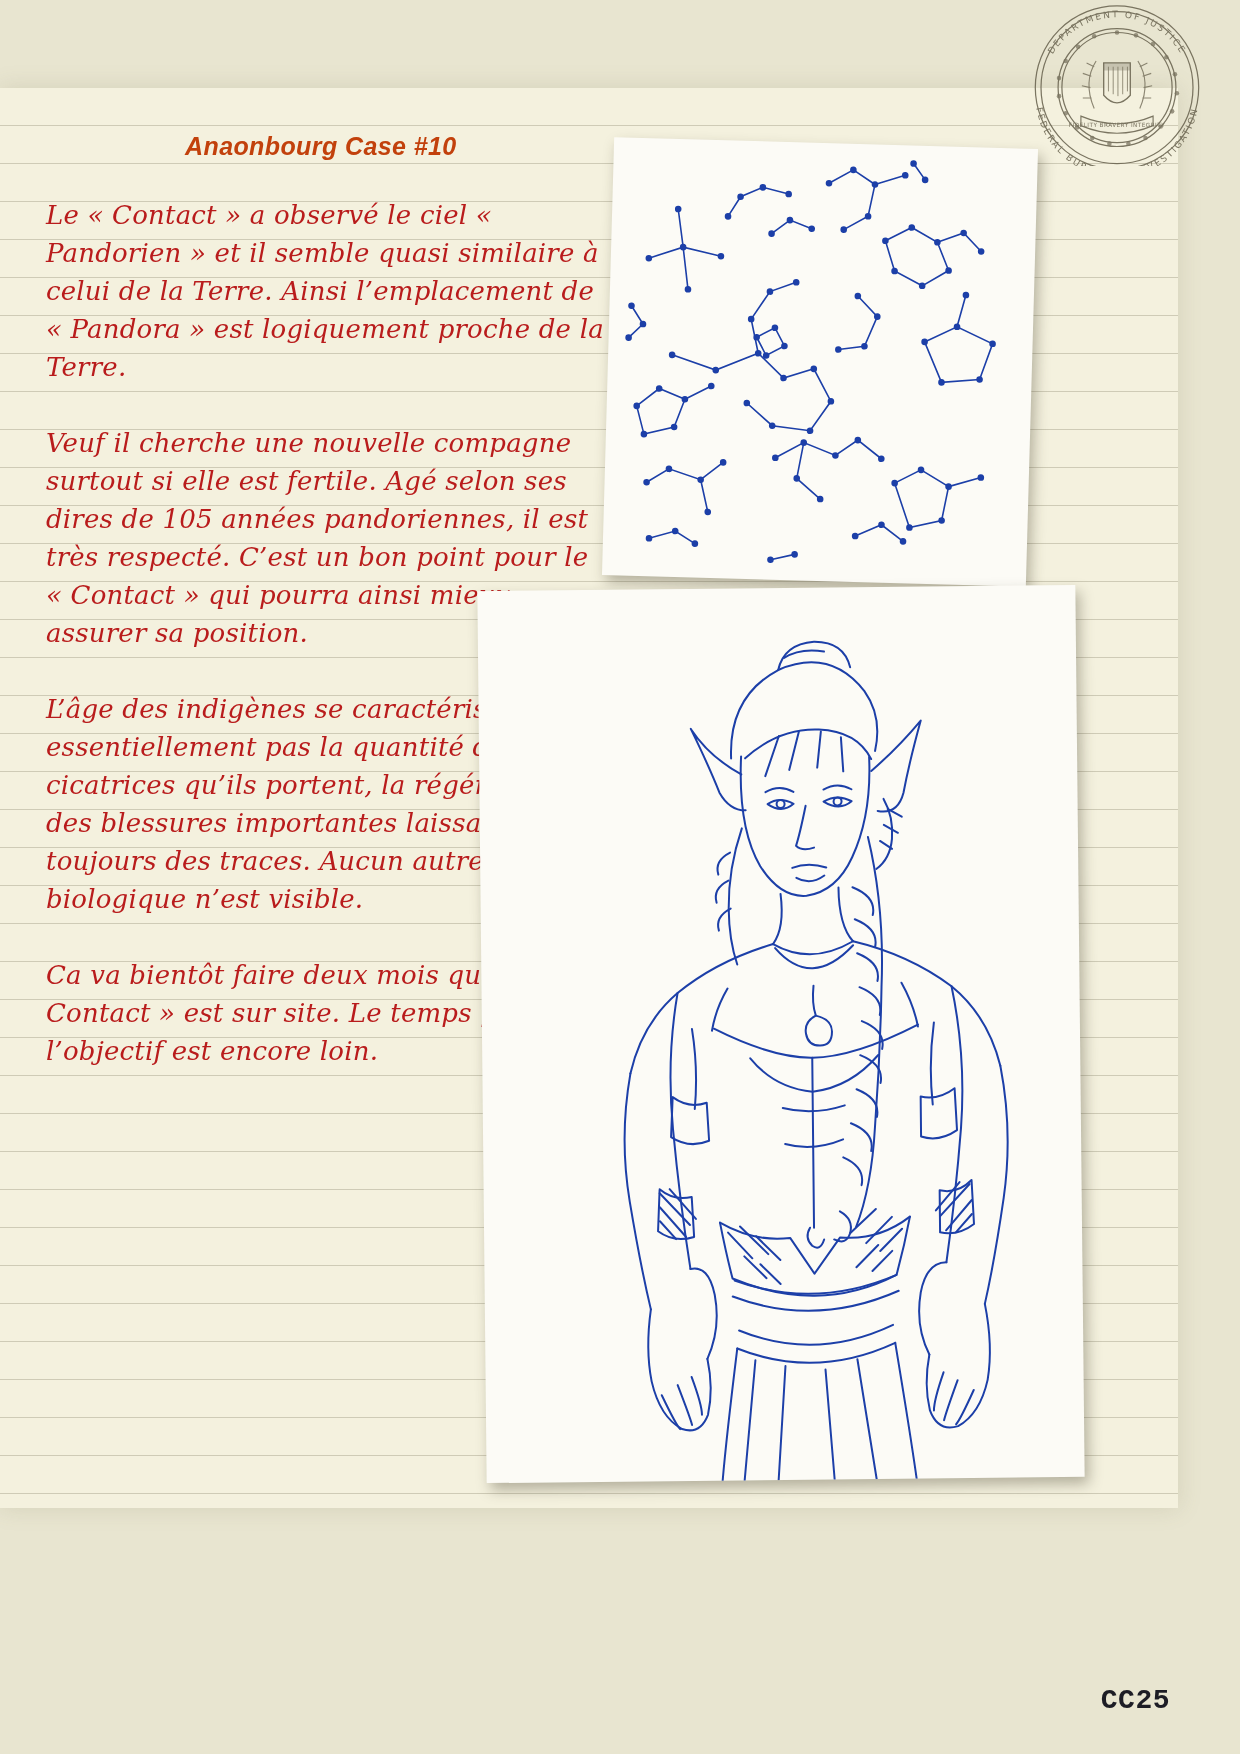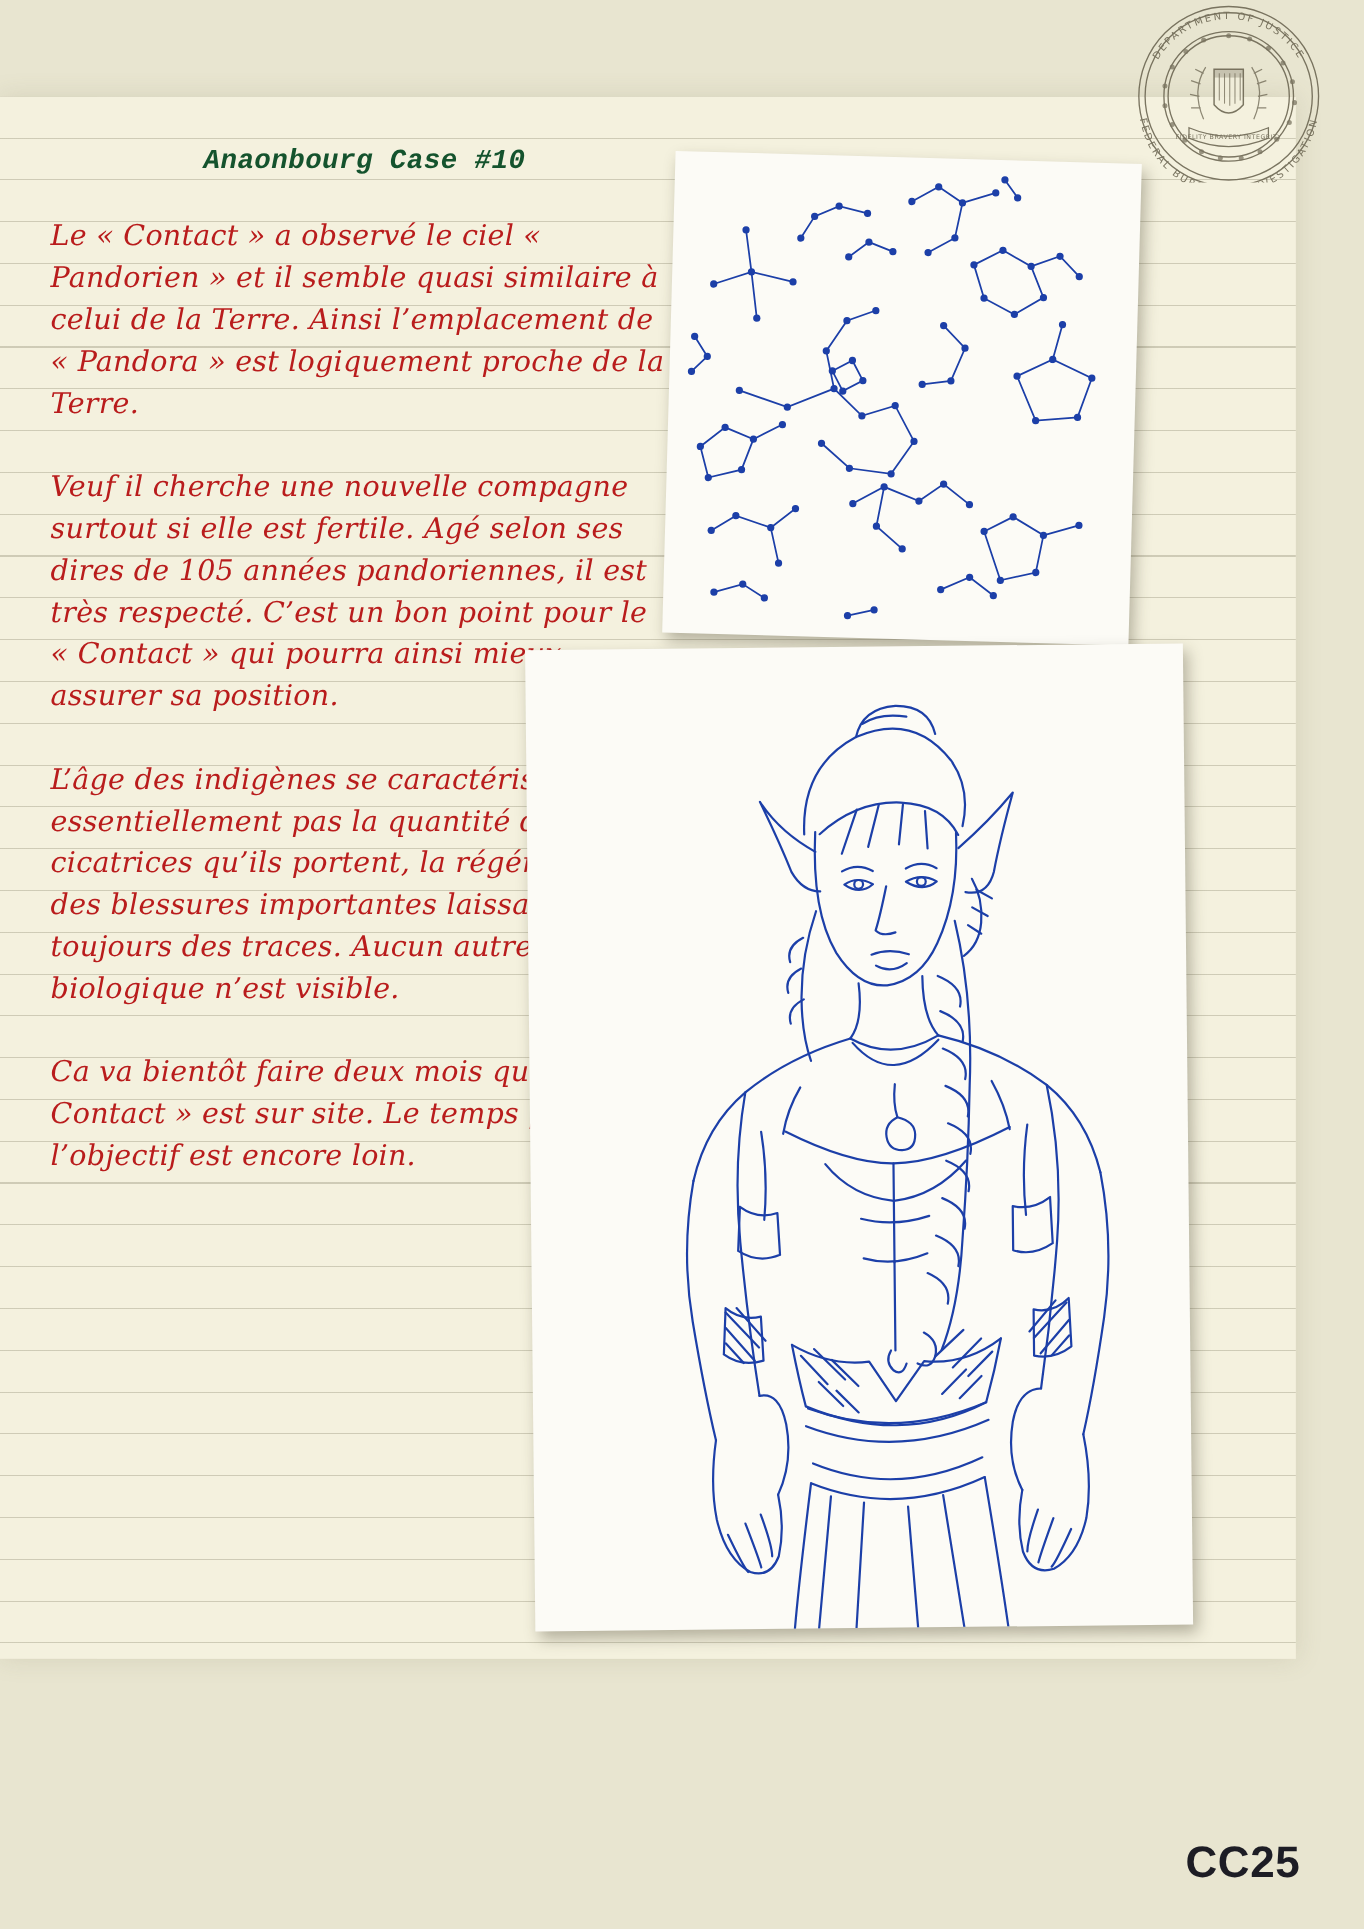--- a/index.html
+++ b/index.html
@@ -66,25 +66,25 @@
     width: 190px;
     height: 160px;
     opacity: .88;
   }
 
   
   .case-title {
     position: absolute;
     left: 185px;
     top: 132px;
-    font-family: Liberation Mono, monospace;
+    font-family: Liberation Sans, sans-serif;
     font-style: italic;
     font-weight: bold;
     font-size: 25px;
-    color: #14532d;
+    color: #c2410c;
     letter-spacing: .4px;
   }
 
   
   .notes {
     position: absolute;
     left: 46px;
     top: 196px;
     width: 560px;
     font-family: "DejaVu Serif", serif;
@@ -120,25 +120,25 @@
     top: 588px;
     width: 598px;
     height: 892px;
     transform: rotate(-0.6deg);
   }
   #portrait-photo svg { display:block; width:100%; height:100%; }
 
   
   .footer-code {
     position: absolute;
-    right: 58px;
+    right: 70px;
     bottom: 38px;
-    font-family: Liberation Sans, sans-serif;
+    font-family: Liberation Mono, monospace;
     font-weight: bold;
-    font-size: 40px;
+    font-size: 28px;
     color: #1d1d25;
     letter-spacing: .5px;
   }
 </style>
 </head>
 <body>
 
 <div id="page">
 
   <div class="margin-band margin-top"></div>

